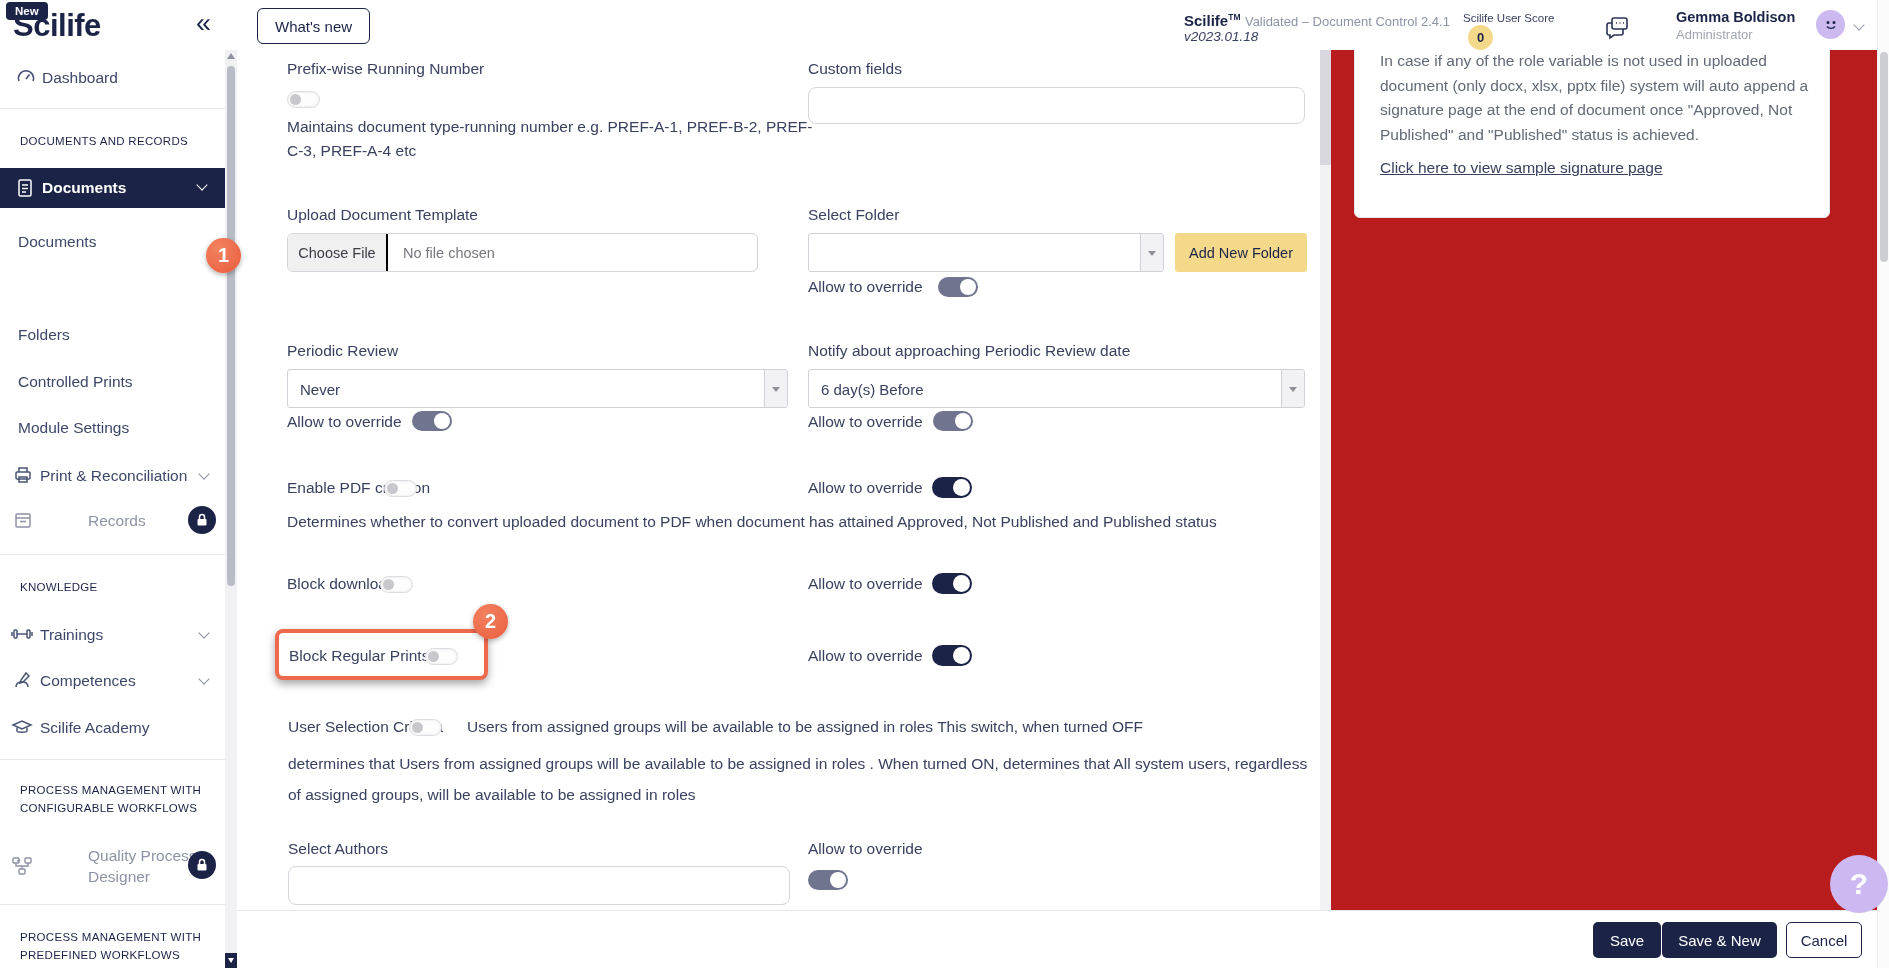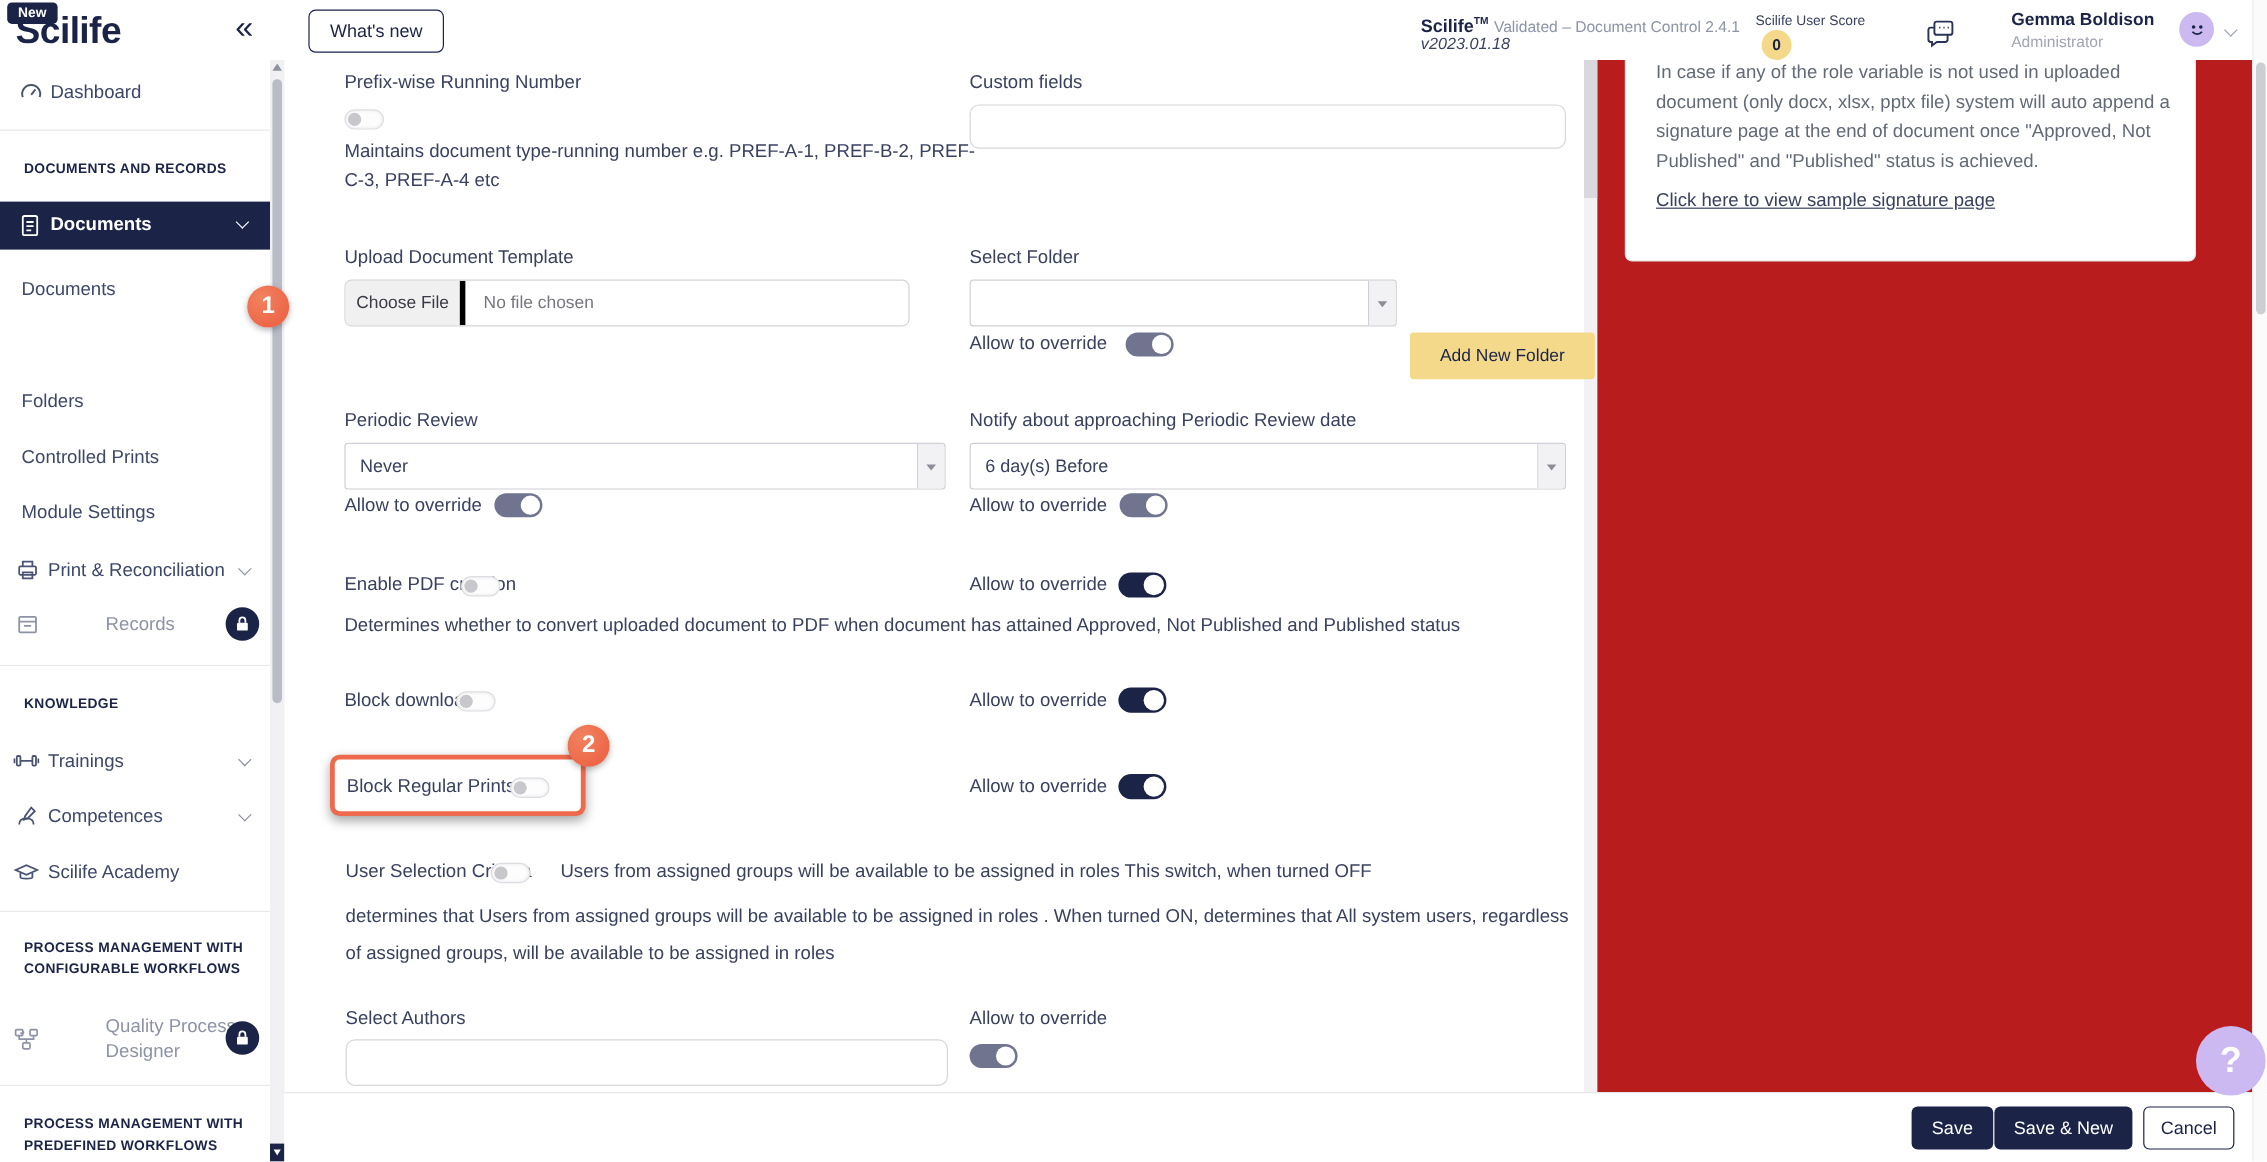--- a/index.html
+++ b/index.html
@@ -23,21 +23,21 @@
   .chat-icon { position:absolute; left:1603px; top:15px; cursor:pointer; }
   .user-name { position:absolute; left:1676px; top:9px; font-size:14.5px; font-weight:bold; color:#1b2347; }
   .user-role { position:absolute; left:1676px; top:27px; font-size:13px; color:#a0a5b1; }
   .avatar { position:absolute; left:1816px; top:10px; width:29px; height:29px; border-radius:50%; background:#cbb9f0; display:flex; align-items:center; justify-content:center; cursor:pointer; }
   .user-chev { position:absolute; left:1855px; top:21px; color:#9aa0ae; }
 
   
   .sidebar { position:absolute; left:0; top:50px; width:225px; height:918px; background:#fff; z-index:10; }
   .sb-item { position:absolute; font-size:15.5px; color:#3d4768; white-space:nowrap; cursor:pointer; }
   .sb-item.locked { color:#8d93a5;margin-left:48px; }
-  .sb-section { position:absolute; font-size:11.5px; font-weight:bold; color:#1b2347; letter-spacing:.3px; line-height:18px; }
+  .sb-section { position:absolute; font-size:11.5px; font-weight:normal; color:#1b2347; letter-spacing:.3px; line-height:18px; }
   .sb-divider { position:absolute; left:0; width:225px; height:1px; background:#e9e9ee; }
   .sb-active { position:absolute; left:0; top:118px; width:225px; height:40px; background:#1b2347; color:#fff; cursor:pointer; }
   .sb-active .txt { position:absolute; left:42px; top:11px; font-size:15.5px; font-weight:bold; color:#fff; }
   .chev { display:inline-block; width:8px; height:8px; border-right:1.8px solid currentColor; border-bottom:1.8px solid currentColor; transform:rotate(45deg); }
   .sb-chev { position:absolute; color:#8a90a0; }
   .lock-badge { position:absolute; width:28px; height:28px; border-radius:50%; background:#1b2347; display:flex; align-items:center; justify-content:center; }
   .sb-scroll { position:absolute; left:225px; top:50px; width:12px; height:918px; background:#f1f1f4; z-index:5; }
   .sb-thumb { position:absolute; left:2px; top:16px; width:8px; height:520px; background:#b9bcc6; border-radius:4px; }
   .sb-up { position:absolute; left:2px; top:3px; width:0; height:0; border-left:4px solid transparent; border-right:4px solid transparent; border-bottom:6px solid #8f93a0; }
   .sb-down { position:absolute; left:0; bottom:0; width:12px; height:15px; background:#1b2347; display:flex; align-items:center; justify-content:center; }
@@ -58,21 +58,21 @@
   .on-gray { width:40px; height:20px; background:#70748f; }
   .on-gray::after { content:""; position:absolute; right:2px; top:2px; width:16px; height:16px; border-radius:50%; background:#fff; }
   .on-navy { width:40px; height:21px; background:#1b2347; }
   .on-navy::after { content:""; position:absolute; right:2px; top:2px; width:17px; height:17px; border-radius:50%; background:#fff; }
   .select { position:absolute; height:39px; background:#fff; border:1px solid #d0d0d6; border-radius:3px; cursor:pointer; }
   .select .val { position:absolute; left:12px; top:50%; transform:translateY(-50%); font-size:15px; color:#39415f; }
   .arrow-box { position:absolute; right:0; top:0; bottom:0; width:23px; background:#f2f2f4; border-left:1px solid #cfcfd5; border-radius:0 3px 3px 0; }
   .arrow-box::after { content:""; position:absolute; left:50%; top:50%; transform:translate(-50%,-40%); border-left:4px solid transparent; border-right:4px solid transparent; border-top:5px solid #8e8e98; }
   .input { position:absolute; background:#fff; border:1px solid #d6d6dc; border-radius:8px; cursor:text; }
   .filebox { position:absolute; height:39px; background:#fff; border:1px solid #d4d4da; border-radius:6px; }
-  .choose-file { position:absolute; left:0; top:0; bottom:0; width:100px; background:#f0f0f1; border-right:5px solid #000000; border-radius:6px 0 0 6px; display:flex; align-items:center; justify-content:center; font-size:14.5px; color:#3b3b46; cursor:pointer; }
+  .choose-file { position:absolute; left:0; top:0; bottom:0; width:100px; background:#f0f0f1; border-right:2px solid #000000; border-radius:6px 0 0 6px; display:flex; align-items:center; justify-content:center; font-size:14.5px; color:#3b3b46; cursor:pointer; }
   .no-file { position:absolute; left:115px; top:50%; transform:translateY(-50%); font-size:14.5px; color:#76767f; }
   .btn-yellow { position:absolute; background:#f5d98a; border-radius:3px; display:flex; align-items:center; justify-content:center; font-size:14.5px; color:#1b2347; cursor:pointer; }
 
   
   .main-divider { position:absolute; left:1320px; top:50px; width:11px; height:860px; background:#f2f2f5; }
   .main-thumb { position:absolute; left:1320px; top:50px; width:11px; height:115px; background:#d8d8de; }
   .right-region { position:absolute; left:1331px; top:50px; width:546px; height:860px; background:#b91c1c; }
   .info-card { position:absolute; left:1354px; top:38px; width:476px; height:180px; background:#fff; border:1px solid #e4e4ea; border-radius:6px; z-index:5; }
   .info-text { position:absolute; left:25px; top:10px; width:452px; font-size:15.5px; color:#626a76; line-height:24.5px; }
   .info-link { position:absolute; left:25px; top:120px; font-size:15.5px; color:#39415f; text-decoration:underline; cursor:pointer; }
@@ -110,21 +110,21 @@
   <div class="filebox" style="left:287px; top:233px; width:471px;">
     <div class="choose-file">Choose File</div>
     <div class="no-file">No file chosen</div>
   </div>
 
   <div class="lbl" style="left:808px; top:206px;">Select Folder</div>
   <div class="select" style="left:808px; top:233px; width:356px;">
     <span class="val"></span>
     <span class="arrow-box"></span>
   </div>
-  <div class="btn-yellow" style="left:1175px; top:233px; width:154px; height:39px;margin-top:44px;">Add New Folder</div>
+  <div class="btn-yellow" style="left:1175px; top:233px; width:132px; height:39px;">Add New Folder</div>
   <div class="lbl" style="left:808px; top:278px;">Allow to override</div>
   <div class="tgl on-gray" style="left:938px; top:277px;"></div>
 
   <div class="lbl" style="left:287px; top:342px;">Periodic Review</div>
   <div class="select" style="left:287px; top:369px; width:501px;padding-left:43px;">
     <span class="val">Never</span>
     <span class="arrow-box"></span>
   </div>
   <div class="lbl" style="left:287px; top:413px;">Allow to override</div>
   <div class="tgl on-gray" style="left:412px; top:411px;"></div>

